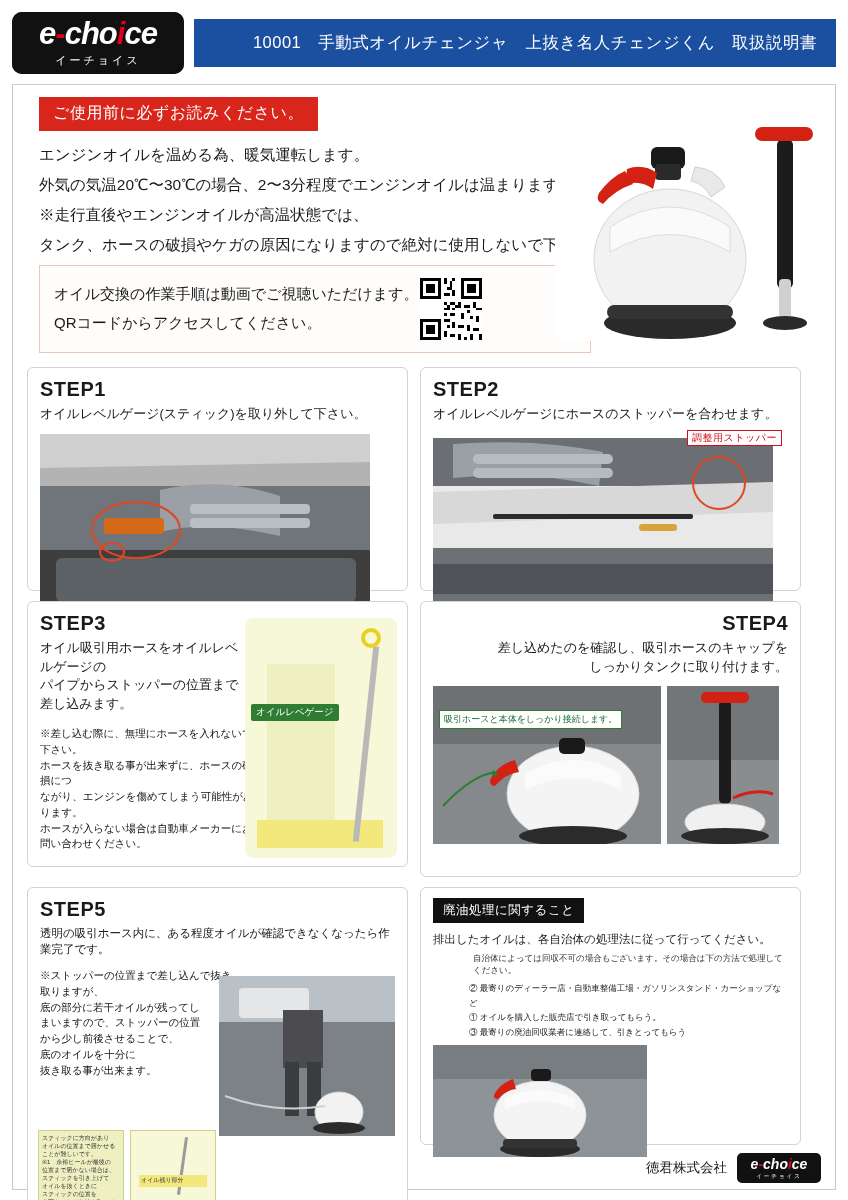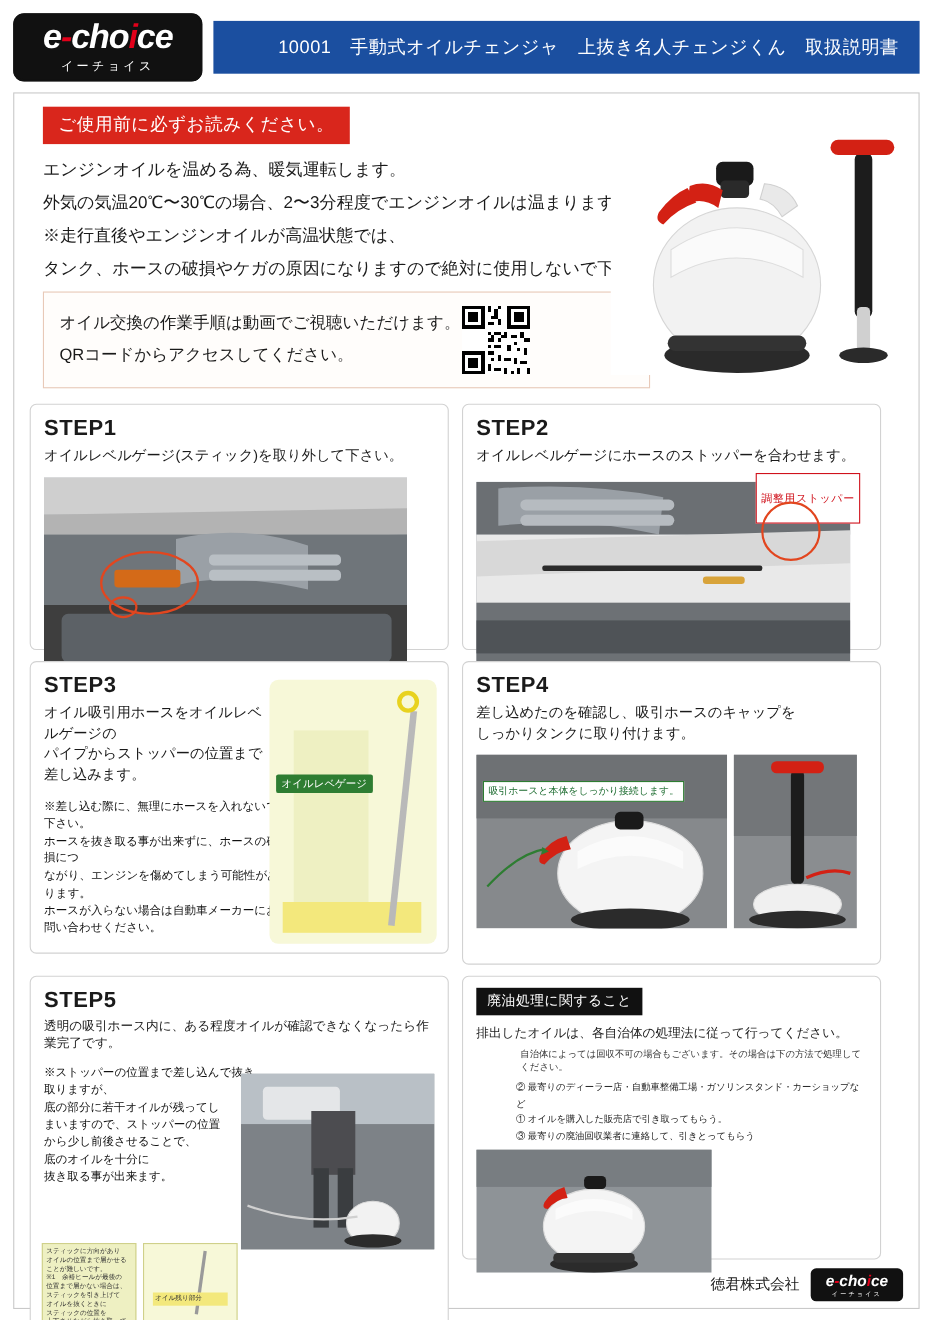--- a/index.html
+++ b/index.html
@@ -77,21 +77,21 @@
   .red-note { font-size: 9.5px; color:#d0111b; }
 
   
   .s1-photo { width: 330px; height: 176px; margin: 4px auto 2px; }
   .s1-note { text-align:center; margin-top: 6px; }
 
   
   .s2-photo { width: 340px; height: 200px; margin: 8px auto 0; }
   .s2-label {
     position:absolute; right: 18px; top: 62px; background:#fff; color:#d0111b;
-    border:1px solid #d0111b; font-size: 10px; padding: 15px 4px; letter-spacing:0.5px;
+    border:1px solid #d0111b; font-size: 10px; padding: 0 4px; letter-spacing:0.5px;
   }
   .s2-circle {
     position:absolute; right: 54px; top: 88px; width: 54px; height: 54px;
     border: 2px solid #e2461f; border-radius: 50%;
   }
 
   
   .s3-diagram {
     position:absolute; right: 10px; top: 16px; width: 152px; height: 240px;
     background:#f7f8d8; border-radius: 8px; padding-left: 43px;
@@ -317,21 +317,21 @@
 問い合わせください。</div>
         <div class="s3-diagram">
           <div class="s3-inner"></div>
           <div class="s3-oil"></div>
           <div class="s3-stick"></div>
           <div class="s3-knob"></div>
           <div class="s3-tag">オイルレベゲージ</div>
         </div>
       </div>
 
-      <div class="card half" style="height:276px;">
+      <div class="card half" style="height:276px;text-align:right;">
         <div class="step-title">STEP4</div>
         <p class="step-desc" style="white-space:pre-line;">差し込めたのを確認し、吸引ホースのキャップを
 しっかりタンクに取り付けます。</p>
         <div class="s4-photos">
           <svg class="s4-left" viewBox="0 0 228 158">
             <rect width="228" height="158" fill="#86898c"></rect>
             <rect x="0" y="0" width="228" height="58" fill="#6e7174"></rect>
             <ellipse cx="140" cy="108" rx="66" ry="48" fill="#f4f4f4" stroke="#dcdcdc"></ellipse>
             <path d="M92 88 q48 -28 96 0 l0 16 q-48 -24 -96 0 z" fill="#fbfbfb"></path>
             <rect x="126" y="52" width="26" height="16" rx="5" fill="#1a1a1a"></rect>

